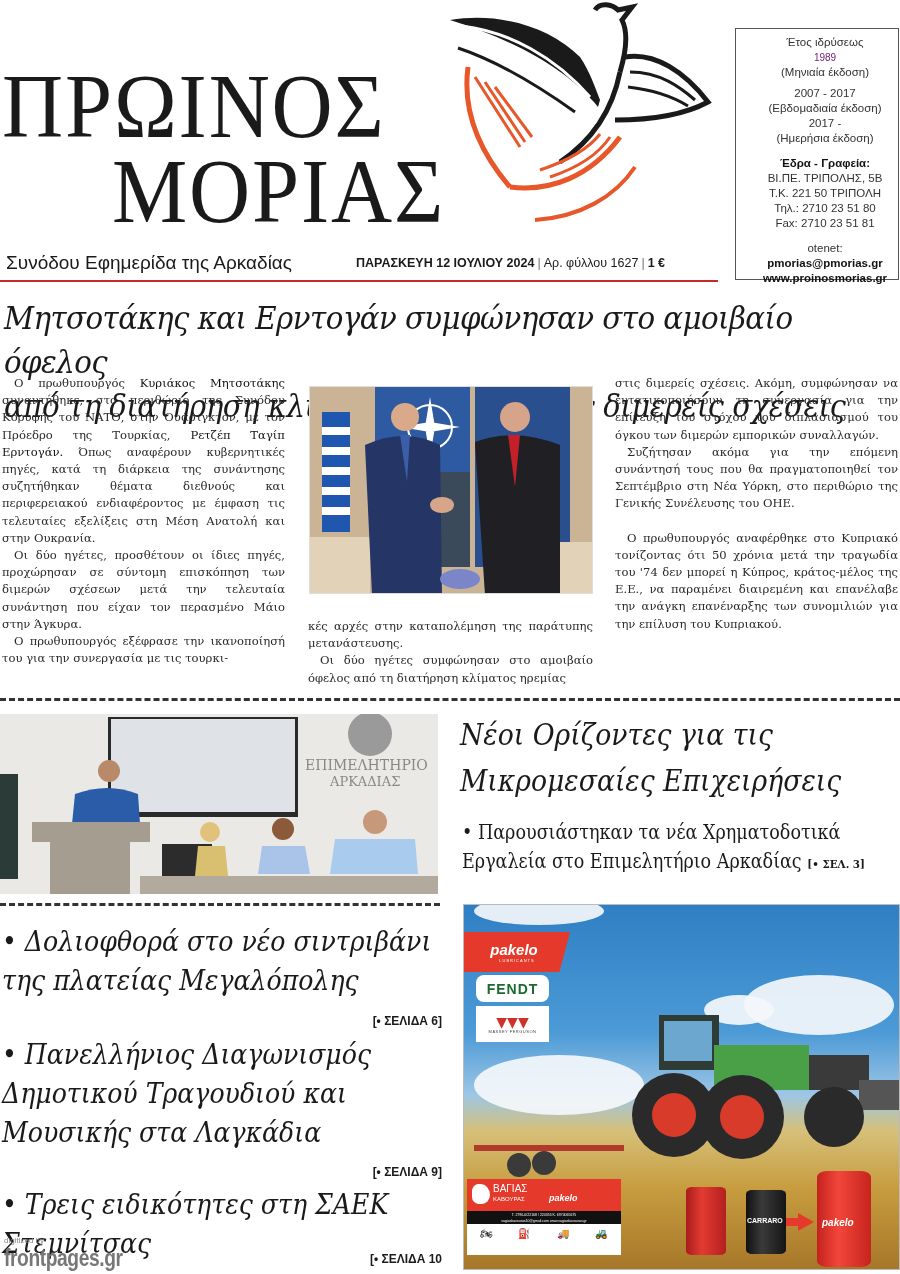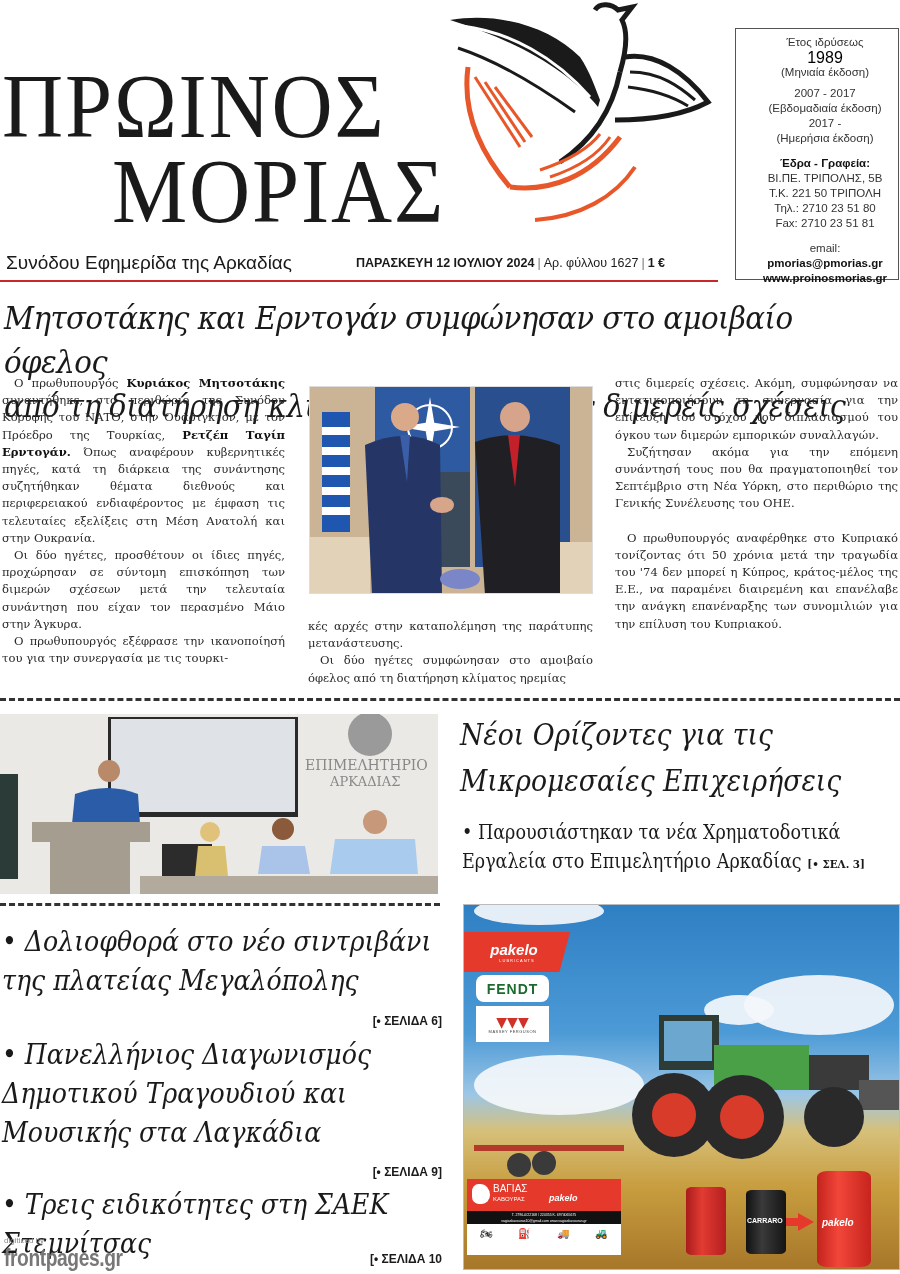--- a/index.html
+++ b/index.html
@@ -20,37 +20,37 @@
   .tagline { position: absolute; left: 6px; top: 4px; font-family: "Liberation Sans", sans-serif; font-size: 19px; color: #1a1a1a; }
   .dateline { position: absolute; left: 356px; top: 8px; font-family: "Liberation Sans", sans-serif; font-size: 12.5px; color: #1a1a1a; white-space: nowrap; }
   .dateline b { font-weight: bold; text-align: right; }
   .dateline .sep { color: #777; padding: 0 3px; }
 
   .infobox {
     position: absolute; left: 735px; top: 28px; width: 164px; height: 252px;
     border: 1px solid #555; font-family: "Liberation Sans", sans-serif; text-align: center;
     font-size: 11.5px; color: #333; padding-top: 6px; line-height: 15px; padding-left: 16px;
   }
-  .infobox .year { font-size: 16px; color: #000000; }
+  .infobox .year { font-size: 10px; color: #701a75; }
   .infobox .gap { height: 6px; }
   .infobox .bold { font-weight: bold; color: #111; }
   .infobox .big-gap { height: 10px; }
 
   
   .headline {
     position: absolute; left: 4px; top: 296px; width: 894px;
     font-family: "DejaVu Serif", serif; font-style: italic; font-size: 31.5px;
     line-height: 44px; color: #1a1a1a; letter-spacing: -0.6px; transform: scaleX(0.93); transform-origin: left;
     width: 960px;
   }
 
   .col { position: absolute; font-family: "DejaVu Serif", serif; font-size: 11.6px; line-height: 17.2px; color: #2a2a2a; text-align: justify; }
   .col p { text-indent: 12px; }
   .col .no-indent { text-indent: 0; }
-  .col b { font-weight: bold; color: #111; margin-top: 12px; }
+  .col b { font-weight: normal; color: #111; margin-top: 12px; }
   .col-1 { left: 2px; top: 375px; width: 283px; }
   .col-2 { left: 308px; top: 618px; width: 285px; }
   .col-3 { left: 615px; top: 375px; width: 283px; }
   .col-3 .spacer { height: 17px; }
 
   .photo-nato { position: absolute; left: 309px; top: 386px; width: 284px; height: 208px; background: #cdb89e; overflow: hidden; border: 1px solid #ddd; }
 
   .dash-line { position: absolute; left: 0; width: 900px; height: 0; border-top: 3px dashed #333; }
   .dash-1 { top: 698px; }
   .dash-2 { top: 903px; width: 440px; }
@@ -162,21 +162,21 @@
   <div>(Εβδομαδιαία έκδοση)</div>
   <div>2017 -</div>
   <div>(Ημερήσια έκδοση)</div>
   <div class="big-gap"></div>
   <div class="bold">Έδρα - Γραφεία:</div>
   <div>ΒΙ.ΠΕ. ΤΡΙΠΟΛΗΣ, 5Β</div>
   <div>Τ.Κ. 221 50 ΤΡΙΠΟΛΗ</div>
   <div>Τηλ.: 2710 23 51 80</div>
   <div>Fax: 2710 23 51 81</div>
   <div class="big-gap"></div>
-  <div><span>email: </span><span class="bold">pmorias@pmorias.gr</span></div>
+  <div><span>otenet: </span><span class="bold">pmorias@pmorias.gr</span></div>
   <div class="bold">www.proinosmorias.gr</div>
 </div>
 
 <div class="headline">
   <div>Μητσοτάκης και Ερντογάν συμφώνησαν στο αμοιβαίο όφελος</div>
   <div>από τη διατήρηση κλίματος ηρεμίας στις διμερείς σχέσεις</div>
 </div>
 
 <div class="col col-1">
   <p><span>Ο πρωθυπουργός </span><b>Κυριάκος Μητσοτάκης</b><span> συναντήθηκε, στο περιθώριο της Συνόδου Κορυφής του ΝΑΤΟ, στην Ουάσιγκτον, με τον Πρόεδρο της Τουρκίας, </span><b>Ρετζέπ Ταγίπ Ερντογάν.</b><span> Όπως αναφέρουν κυβερνητικές πηγές, κατά τη διάρκεια της συνάντησης συζητήθηκαν θέματα διεθνούς και περιφερειακού ενδιαφέροντος με έμφαση τις τελευταίες εξελίξεις στη Μέση Ανατολή και στην Ουκρανία.</span></p>

